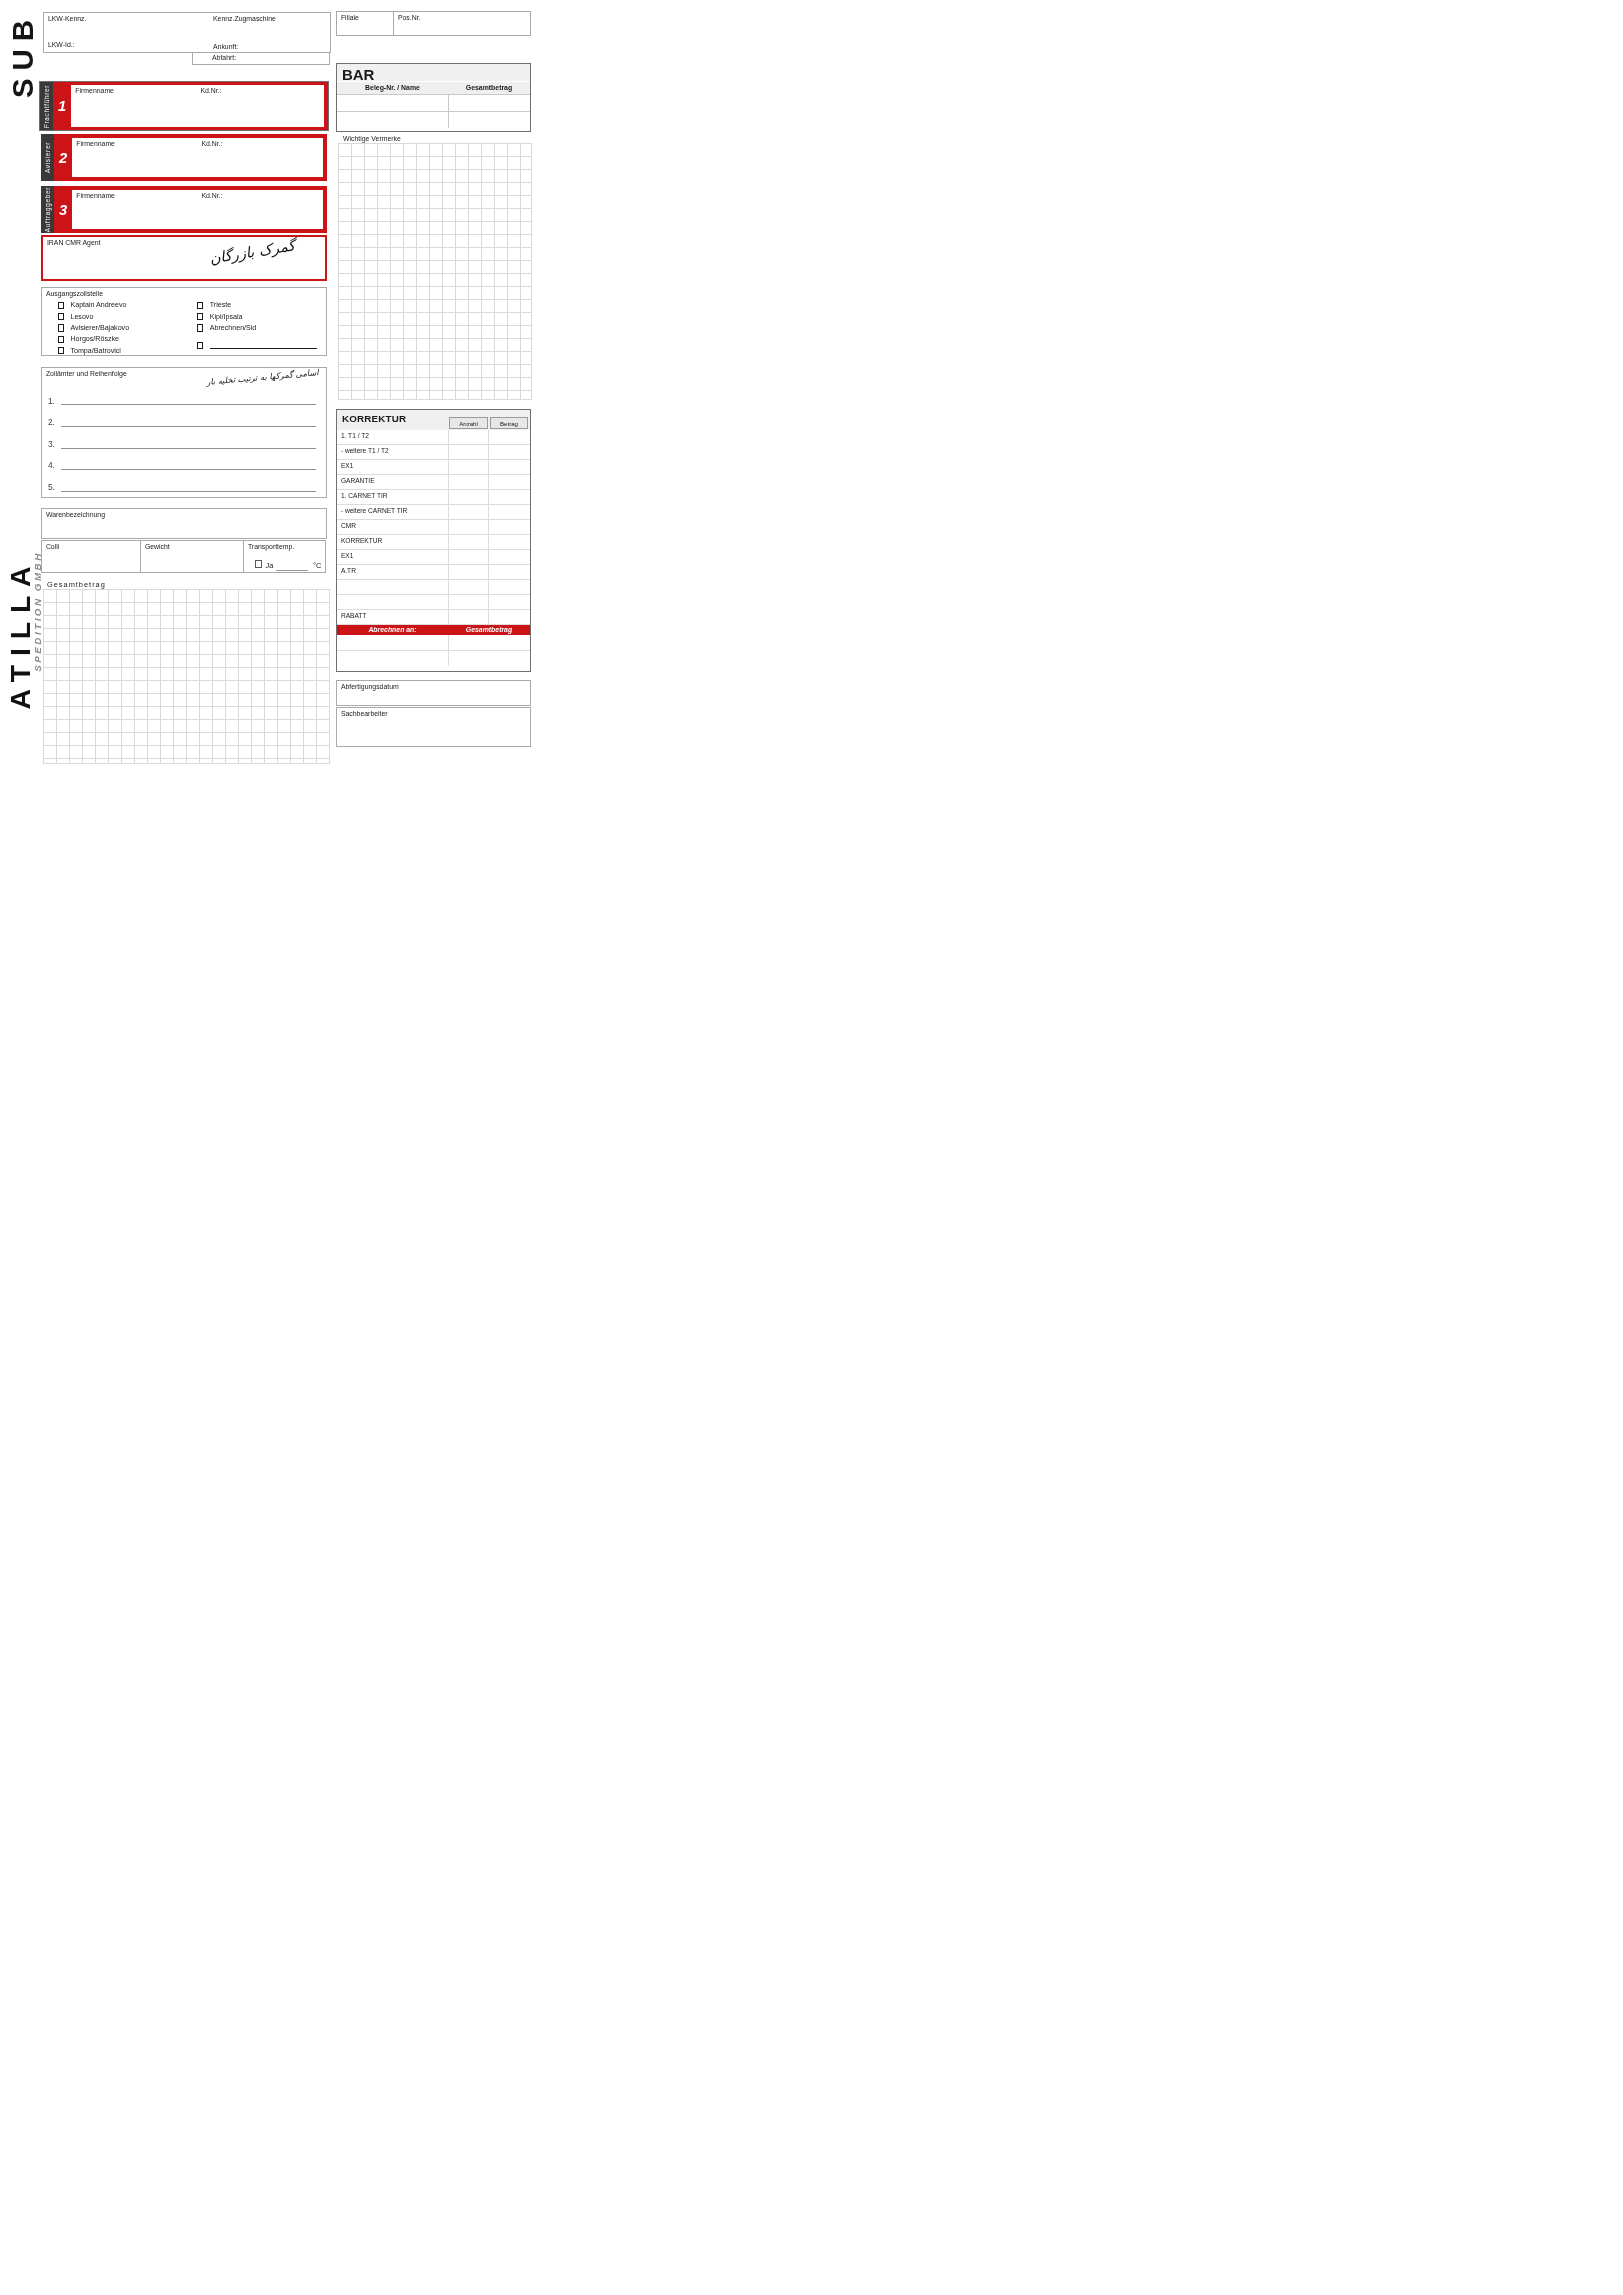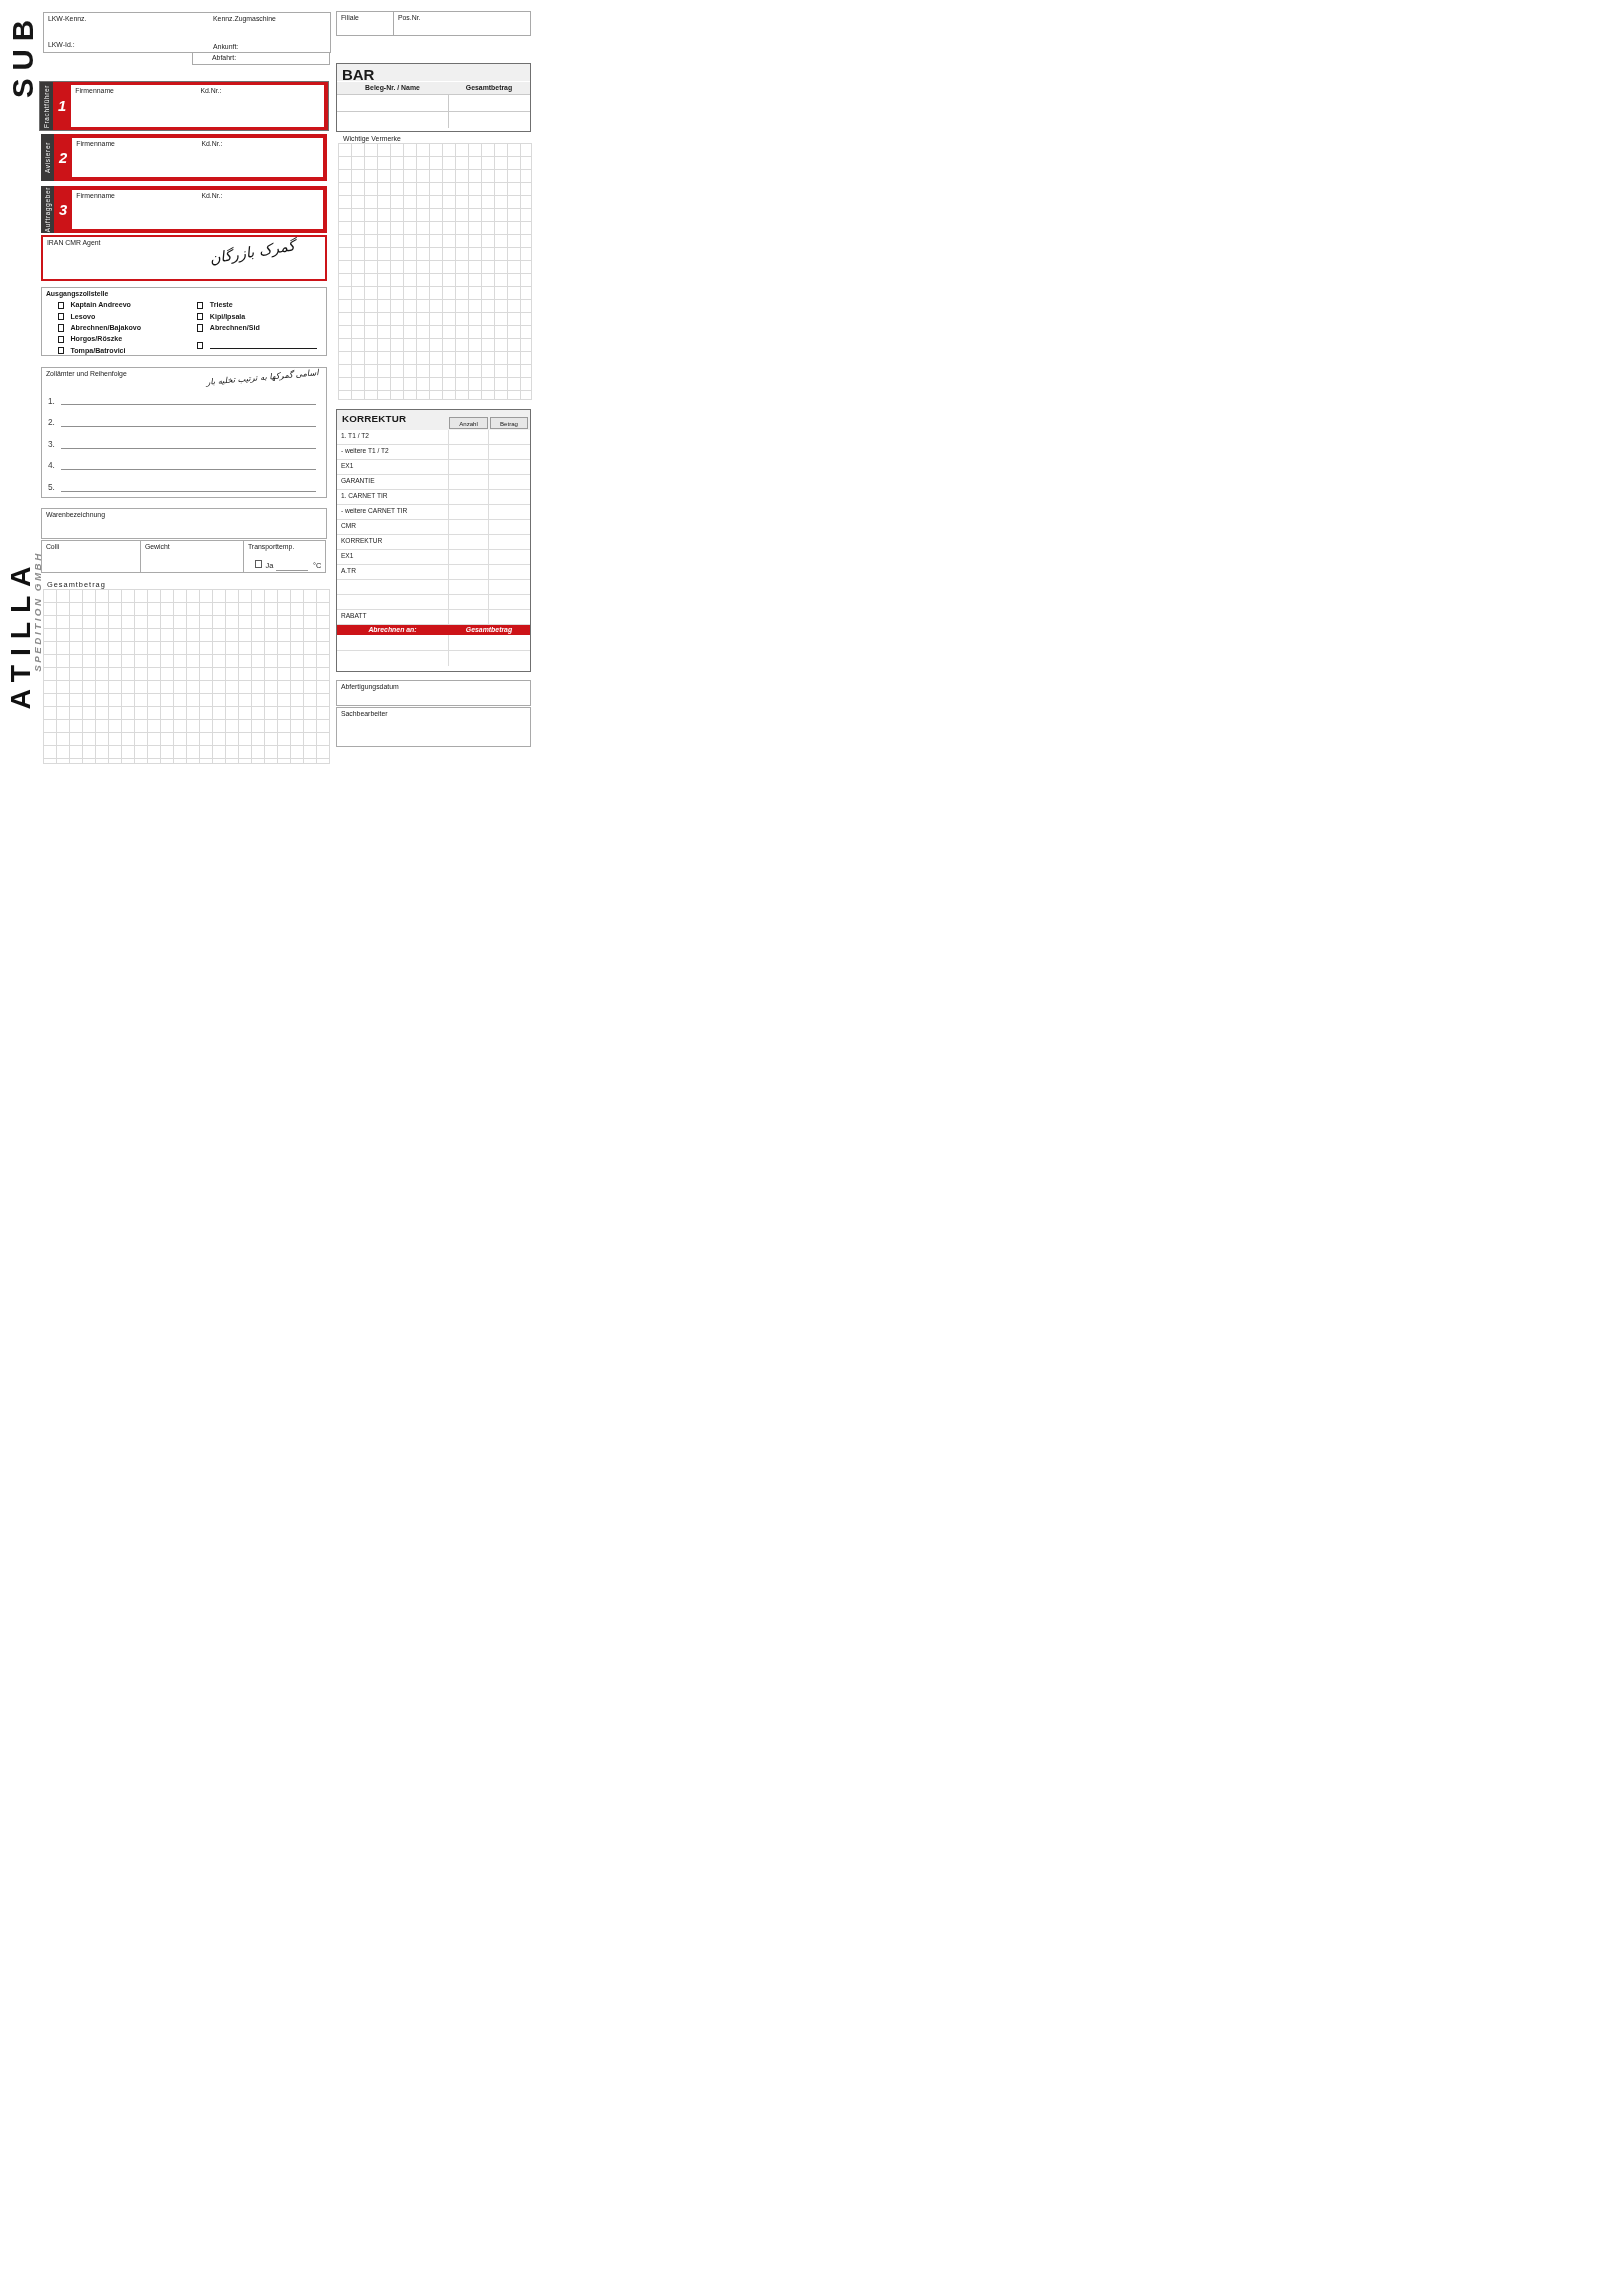--- a/index.html
+++ b/index.html
@@ -175,34 +175,34 @@
       <span class="fn">Firmenname</span>
       <span class="kd">Kd.Nr.:</span>
     </div>
   </div>
 
   <div class="iranbox">
     <span class="lbl" style="left:3.9px;top:1.5px;">IRAN CMR Agent</span>
     <span class="hand1">گمرک بازرگان</span>
   </div>
 
-  <div class="abox" style="left:41px;top:287px;width:286px;height:69px;font-weight:bold;">
+  <div class="abox" style="left:41px;top:287px;width:286px;height:69px;">
     <span class="lbl" style="left:3.9px;top:1.5px;">Ausgangszollstelle</span>
     <div class="cb-col" style="left:15.7px;top:13.7px;" id="zoll-left">
         <div class="cb-row">
           <span class="cb"></span>
           <span class="cb-label">Kaptain Andreevo</span>
         </div>
         <div class="cb-row">
           <span class="cb"></span>
           <span class="cb-label">Lesovo</span>
         </div>
         <div class="cb-row">
           <span class="cb"></span>
-          <span class="cb-label">Abrechnen/Bajakovo</span>
+          <span class="cb-label">Avisierer/Bajakovo</span>
         </div>
         <div class="cb-row">
           <span class="cb"></span>
           <span class="cb-label">Horgos/Röszke</span>
         </div>
         <div class="cb-row">
           <span class="cb"></span>
           <span class="cb-label">Tompa/Batrovici</span>
         </div>
       </div>

